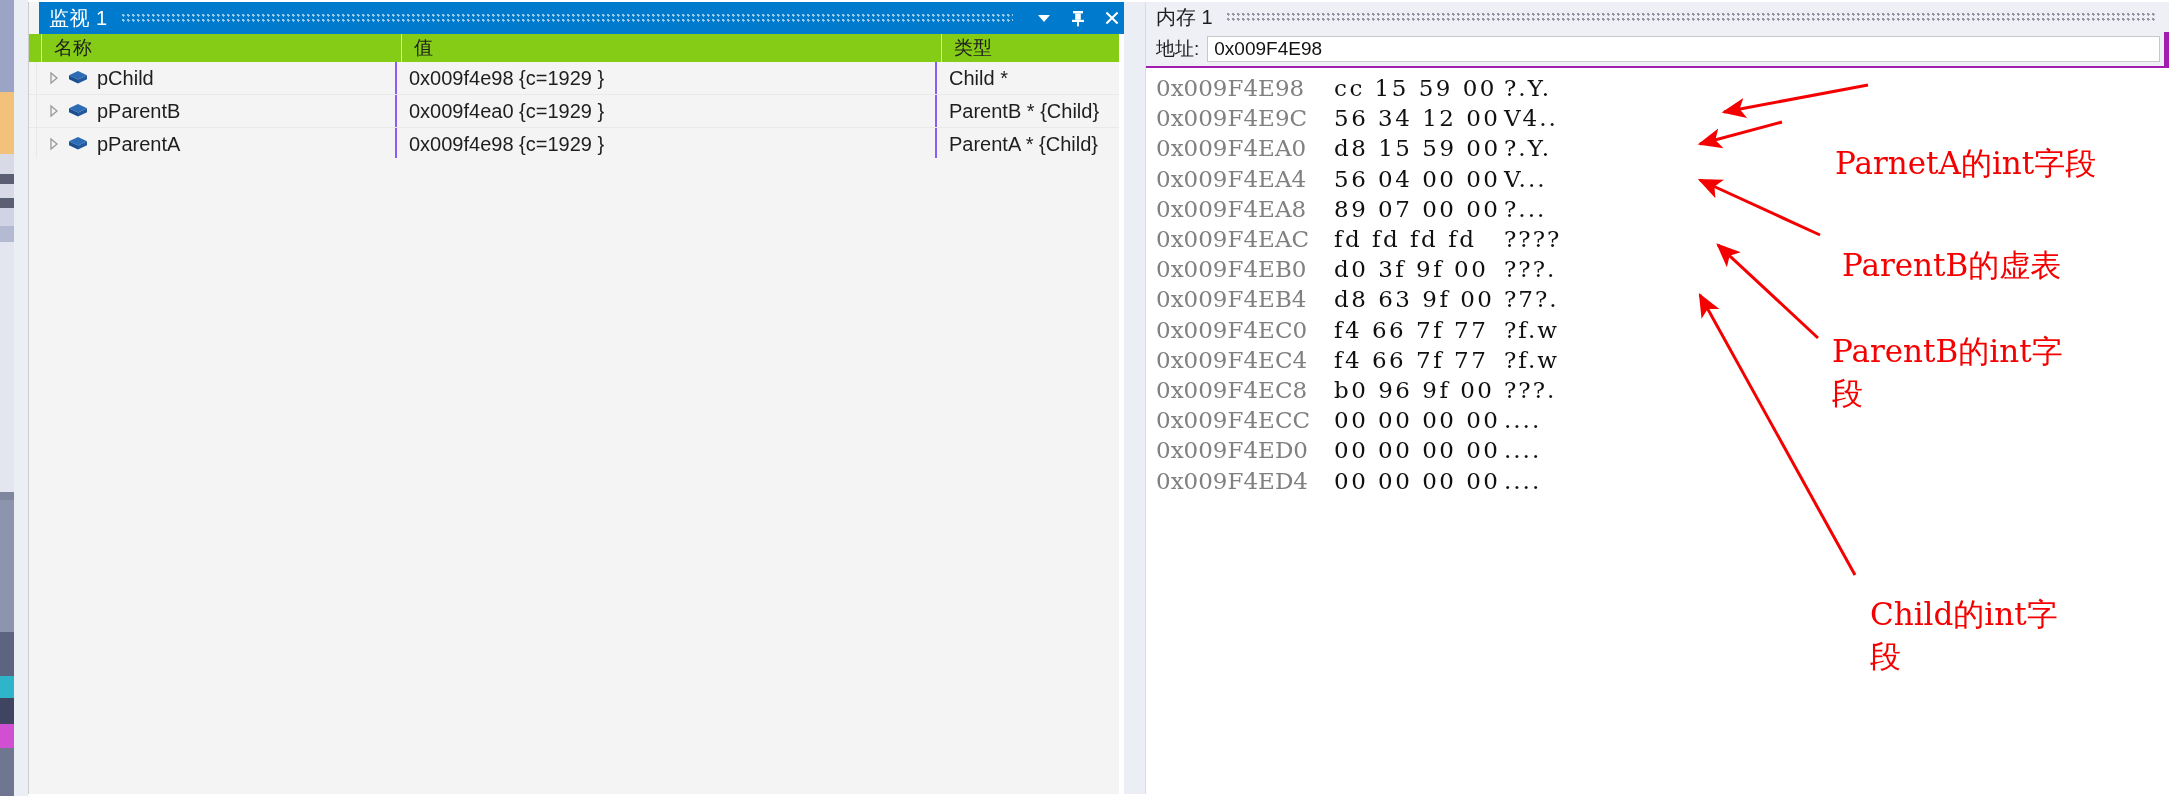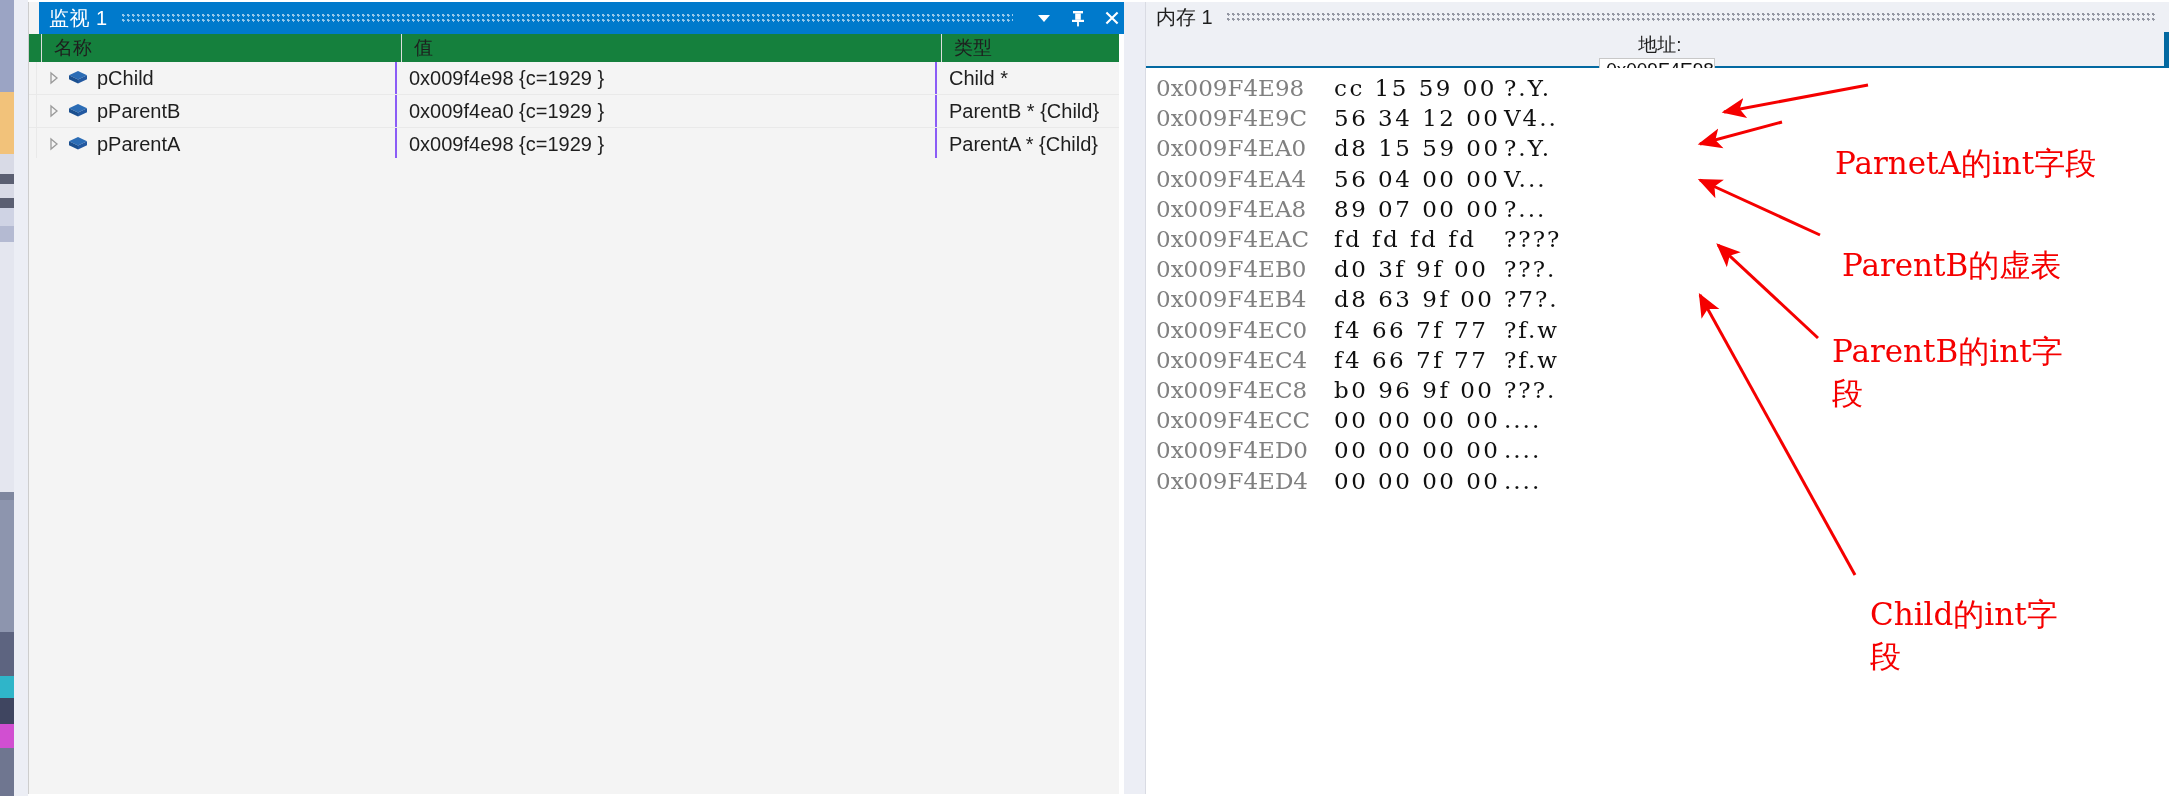--- a/index.html
+++ b/index.html
@@ -64,21 +64,21 @@
     background-position: 0 2px;
   }
   .tb-btn {
     width: 34px; height: 32px; display: flex;
     align-items: center; justify-content: center; cursor: default;
   }
   .tb-btn svg { display: block; }
 
   #watch-header {
     position: absolute; left: 0; top: 32px; width: 100%; height: 28px;
-    background: #15803d; border-bottom: 6px solid #14b8a6;
+    background: #84cc16; border-bottom: 6px solid #14b8a6;
     display: flex;
   }
   .wh-cell {
     font-size: 19px; color: #1e1e1e; padding-left: 12px;
     display: flex; align-items: center;
     border-right: 1px solid #dedede; box-sizing: border-box;
     height: 28px; overflow: hidden; white-space: nowrap;
   }
   .wh-spacer { width: 8px; border-right: 1px solid #dedede; }
   .wh-name  { width: 360px; }
@@ -111,42 +111,42 @@
   .row-label { padding-left: 6px; }
 
   #watch-body-fill {
     position: absolute; left: 0; top: 156px; width: 100%; bottom: 0;
     background: #f4f4f4;
   }
 
   
   #memory-panel {
     position: absolute; left: 1124px; top: 2px;
-    width: 1045px; height: 792px; background: #0369a1;
+    width: 1045px; height: 792px; background: #a21caf;
   }
   #mem-gutter-l {
     position: absolute; left: 0; top: 0; width: 21px; height: 792px;
     background: #eceef5; border-right: 1px solid #d9dbe3;
   }
   #mem-titlebar {
     position: absolute; left: 22px; top: 0; right: 0; height: 30px;
     background: #eef0f5; display: flex; align-items: center;
   }
   #mem-title {
     font-size: 20px; color: #1e1e1e; padding-left: 10px; white-space: nowrap;
   }
   #mem-grip {
     flex: 1; height: 12px; margin: 0 14px;
     background-image:
       radial-gradient(circle at 1.3px 1.3px, rgba(90,95,110,.62) 1.2px, transparent 1.4px);
     background-size: 5px 5px; background-position: 0 2px;
   }
   #mem-addressbar {
     position: absolute; left: 22px; top: 30px; right: 5px; height: 34px;
-    background: #eef0f5; display: flex; align-items: center; flex-direction: column;
+    background: #eef0f5; display: flex; align-items: center;
   }
   #mem-address-label {
     font-size: 19px; color: #1e1e1e; padding-left: 10px; white-space: nowrap;
   }
   #mem-address-input {
     margin-left: 8px; margin-right: 4px; flex: 1; height: 26px;
     background: #ffffff; border: 1px solid #c8c8c8;
     display: flex; align-items: center;
     font-size: 19px; color: #111111; padding-left: 6px;
     box-sizing: border-box;

